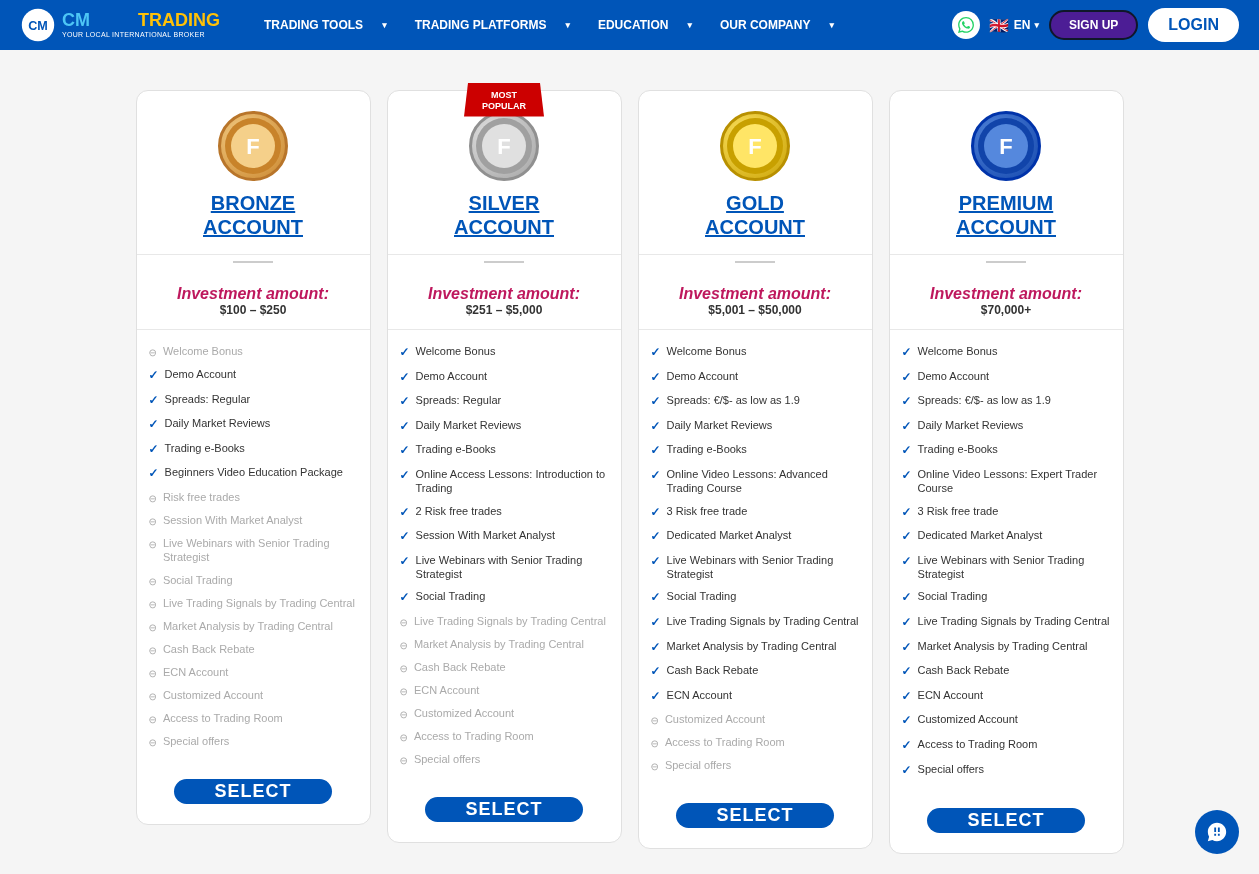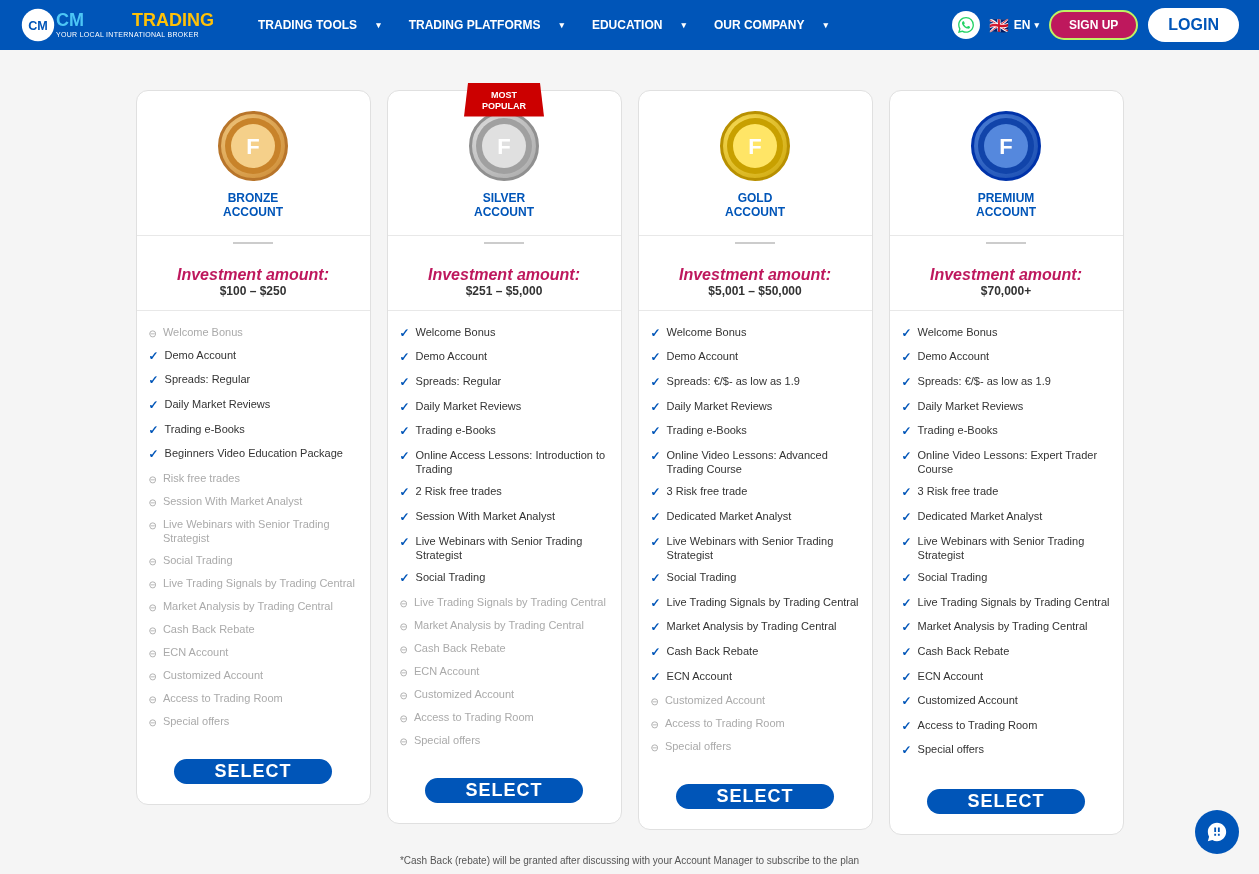--- a/index.html
+++ b/index.html
@@ -11,20 +11,21 @@
       height: 50px;
       display: flex;
       align-items: center;
       padding: 0 20px;
       position: relative;
       z-index: 10;
     }
     .logo-area {
       display: flex;
       align-items: center;
+      gap: 6px;
       margin-right: 30px;
     }
     .logo-icon {
       width: 36px;
       height: 36px;
     }
     .logo-text {
       display: flex;
       flex-direction: column;
       line-height: 1.1;
@@ -57,22 +58,22 @@
       display: flex; align-items: center; justify-content: center;
       font-size: 14px;
       cursor: pointer;
     }
     .lang-selector {
       display: flex; align-items: center; gap: 4px;
       color: #fff; font-size: 12px; font-weight: 600; cursor: pointer;
     }
     .flag { font-size: 16px; }
     .btn-signup {
-      background: #be185d;
-      border: 2px solid #bef264;
+      background: #4c1d95;
+      border: 2px solid #0f172a;
       color: #fff;
       font-size: 12px;
       font-weight: 700;
       padding: 6px 18px;
       border-radius: 20px;
       cursor: pointer;
       text-transform: uppercase;
     }
     .btn-login {
       background: #fff;
@@ -112,25 +113,26 @@
       padding-bottom: 20px;
     }
 
     .card-header {
       padding: 20px 15px 15px;
       text-align: center;
       border-bottom: 1px solid #e8e8e8;
     }
 
     .account-title {
-      font-size: 12px;
+      font-size: 20px;
       font-weight: 900;
       color: #0055b8;
       text-transform: uppercase;
       line-height: 1.2;
+      text-decoration: underline;
     }
 
     .investment-section {
       padding: 12px 15px;
       text-align: center;
       border-bottom: 1px solid #e8e8e8;
     }
     .investment-label {
       font-size: 16px;
       font-weight: 700;

